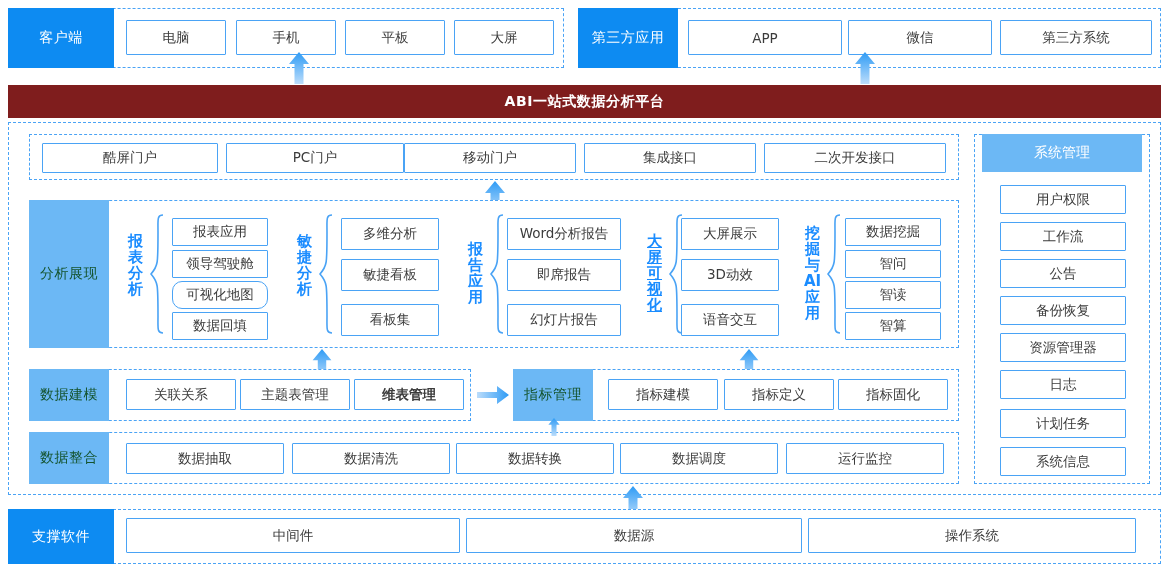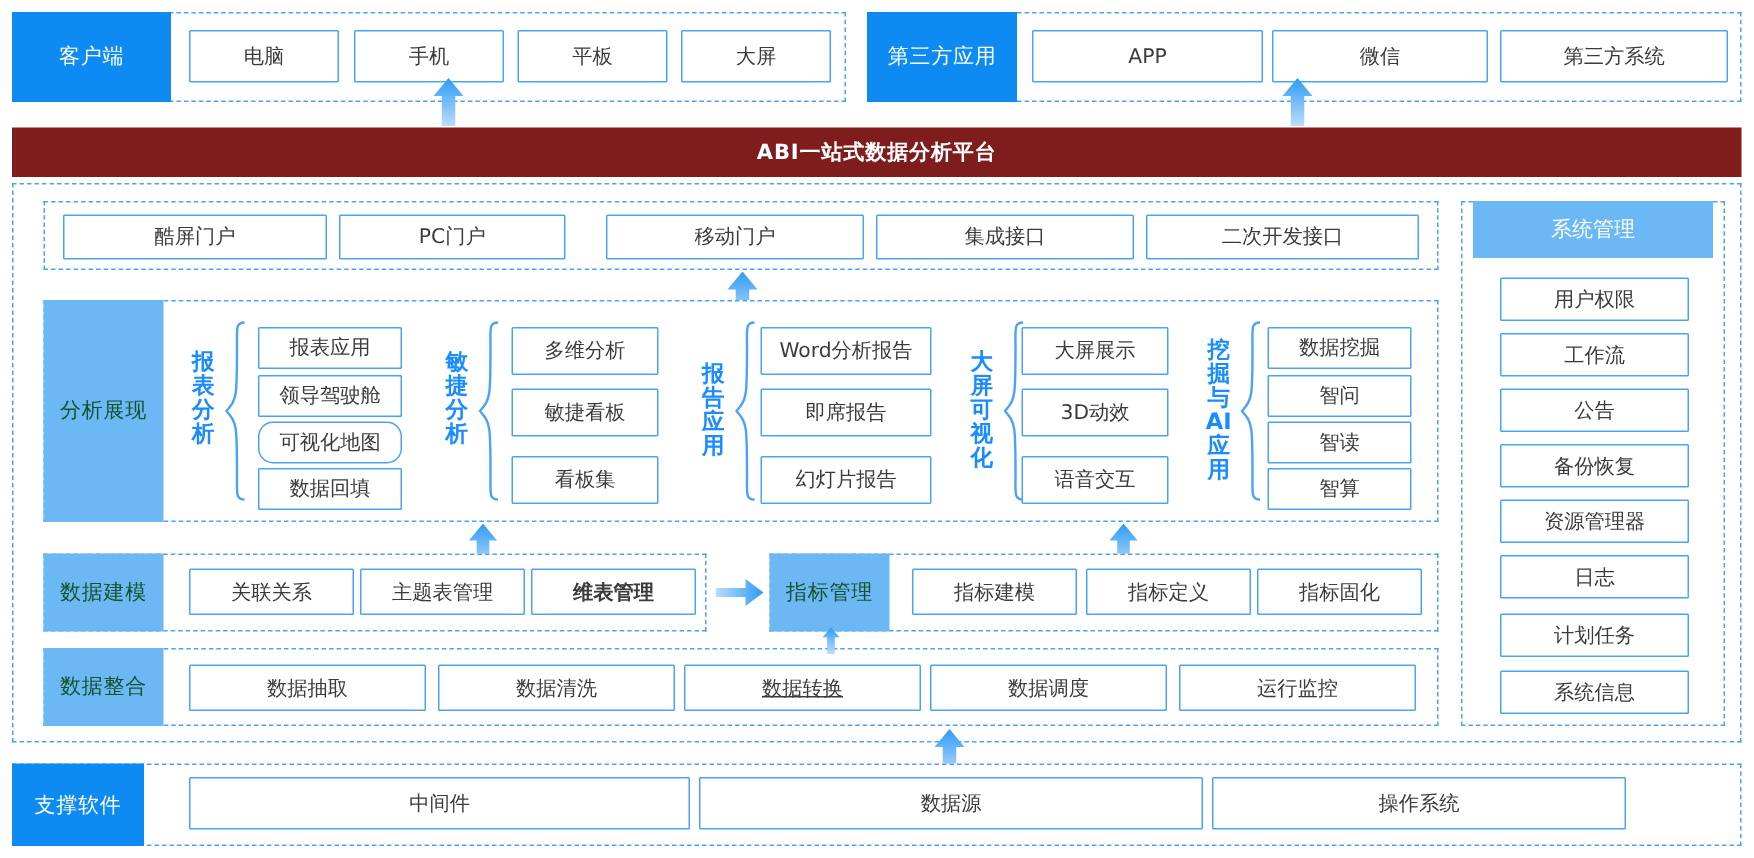--- a/index.html
+++ b/index.html
@@ -122,21 +122,21 @@
 <svg class="uparrow" style="left:854px; top:52px;" width="22" height="32" viewBox="0 0 22 32">
   <path d="M11 0 L21 12 L15.5 12 L15.5 32 L6.5 32 L6.5 12 L1 12 Z" fill="url(#ag1)"></path>
 </svg>
 
 <div class="platform-bar">ABI一站式数据分析平台</div>
 
 <div class="dashed-zone" style="left:8px; top:122px; width:1153px; height:373px; border-color:#4aa3f5;"></div>
 
 <div class="dashed-zone" style="left:29px; top:134px; width:930px; height:46px;"></div>
 <div class="wbox" style="left:42px; top:143px; width:176px; height:30px;">酷屏门户</div>
-<div class="wbox" style="left:226px; top:143px; width:151px; height:30px;">PC门户</div>
+<div class="wbox" style="left:226px; top:143px; width:178px; height:30px;">PC门户</div>
 <div class="wbox" style="left:404px; top:143px; width:172px; height:30px;">移动门户</div>
 <div class="wbox" style="left:584px; top:143px; width:172px; height:30px;">集成接口</div>
 <div class="wbox" style="left:764px; top:143px; width:182px; height:30px;">二次开发接口</div>
 
 <svg class="uparrow" style="left:484px; top:181px;" width="22" height="32" viewBox="0 0 22 32">
   <path d="M11 0 L21 12 L15.5 12 L15.5 32 L6.5 32 L6.5 12 L1 12 Z" fill="url(#ag1)"></path>
 </svg>
 
 <div class="dashed-zone" style="left:29px; top:200px; width:930px; height:148px;"></div>
 <div class="soft-label" style="left:29px; top:200px; width:80px; height:148px;">分析展现</div>
@@ -159,21 +159,21 @@
 <div class="wbox" style="left:341px; top:304px; width:98px; height:32px;">看板集</div>
 
 <div class="vlabel" style="left:466px; top:241px;">报告应用</div>
 <svg class="brace" style="left:490px; top:214px;" width="14" height="120" viewBox="0 0 14 120">
   <path d="M13 1 C7 1 8 5 8 18 C8 50 8 52 1 60 C8 68 8 70 8 102 C8 115 7 119 13 119" fill="none" stroke="#4aa3f5" stroke-width="1.6"></path>
 </svg>
 <div class="wbox" style="left:507px; top:218px; width:114px; height:32px;">Word分析报告</div>
 <div class="wbox" style="left:507px; top:259px; width:114px; height:32px;">即席报告</div>
 <div class="wbox" style="left:507px; top:304px; width:114px; height:32px;">幻灯片报告</div>
 
-<div class="vlabel" style="left:645px; top:233px;">大屏可视化</div>
+<div class="vlabel" style="left:645px; top:233px;text-decoration:underline;">大屏可视化</div>
 <svg class="brace" style="left:669px; top:214px;" width="14" height="120" viewBox="0 0 14 120">
   <path d="M13 1 C7 1 8 5 8 18 C8 50 8 52 1 60 C8 68 8 70 8 102 C8 115 7 119 13 119" fill="none" stroke="#4aa3f5" stroke-width="1.6"></path>
 </svg>
 <div class="wbox" style="left:681px; top:218px; width:98px; height:32px;">大屏展示</div>
 <div class="wbox" style="left:681px; top:259px; width:98px; height:32px;">3D动效</div>
 <div class="wbox" style="left:681px; top:304px; width:98px; height:32px;">语音交互</div>
 
 <div class="vlabel" style="left:803px; top:225px;">挖掘与AI应用</div>
 <svg class="brace" style="left:827px; top:214px;" width="14" height="120" viewBox="0 0 14 120">
   <path d="M13 1 C7 1 8 5 8 18 C8 50 8 52 1 60 C8 68 8 70 8 102 C8 115 7 119 13 119" fill="none" stroke="#4aa3f5" stroke-width="1.6"></path>
@@ -209,21 +209,21 @@
 <div class="dashed-zone" style="left:513px; top:369px; width:446px; height:52px;"></div>
 <div class="soft-label" style="left:513px; top:369px; width:80px; height:52px;">指标管理</div>
 <div class="wbox" style="left:608px; top:379px; width:110px; height:31px;">指标建模</div>
 <div class="wbox" style="left:724px; top:379px; width:110px; height:31px;">指标定义</div>
 <div class="wbox" style="left:838px; top:379px; width:110px; height:31px;">指标固化</div>
 
 <div class="dashed-zone" style="left:29px; top:432px; width:930px; height:52px;"></div>
 <div class="soft-label" style="left:29px; top:432px; width:80px; height:52px;">数据整合</div>
 <div class="wbox" style="left:126px; top:443px; width:158px; height:31px;">数据抽取</div>
 <div class="wbox" style="left:292px; top:443px; width:158px; height:31px;">数据清洗</div>
-<div class="wbox" style="left:456px; top:443px; width:158px; height:31px;text-decoration:underline;">数据转换</div>
+<div class="wbox" style="left:456px; top:443px; width:158px; height:31px;">数据转换</div>
 <div class="wbox" style="left:620px; top:443px; width:158px; height:31px;">数据调度</div>
 <div class="wbox" style="left:786px; top:443px; width:158px; height:31px;">运行监控</div>
 
 <svg class="uparrow" style="left:543px; top:418px;" width="22" height="18" viewBox="0 0 22 32">
   <path d="M11 0 L21 12 L15.5 12 L15.5 32 L6.5 32 L6.5 12 L1 12 Z" fill="url(#ag1)"></path>
 </svg>
 
 <svg class="uparrow" style="left:622px; top:486px;" width="22" height="32" viewBox="0 0 22 32">
   <path d="M11 0 L21 12 L15.5 12 L15.5 32 L6.5 32 L6.5 12 L1 12 Z" fill="url(#ag1)"></path>
 </svg>
@@ -233,16 +233,16 @@
 <div class="wbox" style="left:1000px; top:185px; width:126px; height:29px;">用户权限</div>
 <div class="wbox" style="left:1000px; top:222px; width:126px; height:29px;">工作流</div>
 <div class="wbox" style="left:1000px; top:259px; width:126px; height:29px;">公告</div>
 <div class="wbox" style="left:1000px; top:296px; width:126px; height:29px;">备份恢复</div>
 <div class="wbox" style="left:1000px; top:333px; width:126px; height:29px;">资源管理器</div>
 <div class="wbox" style="left:1000px; top:370px; width:126px; height:29px;font-family:Liberation Serif, serif;">日志</div>
 <div class="wbox" style="left:1000px; top:409px; width:126px; height:29px;">计划任务</div>
 <div class="wbox" style="left:1000px; top:447px; width:126px; height:29px;">系统信息</div>
 
 <div class="dashed-zone" style="left:8px; top:509px; width:1153px; height:55px;"></div>
-<div class="solid-label" style="left:8px; top:509px; width:88px; height:55px;text-align:right;">支撑软件</div>
+<div class="solid-label" style="left:8px; top:509px; width:106px; height:55px;text-align:right;">支撑软件</div>
 <div class="wbox" style="left:126px; top:518px; width:334px; height:35px;">中间件</div>
 <div class="wbox" style="left:466px; top:518px; width:336px; height:35px;">数据源</div>
-<div class="wbox" style="left:808px; top:518px; width:276px; height:35px;">操作系统</div>
+<div class="wbox" style="left:808px; top:518px; width:328px; height:35px;">操作系统</div>
 
 </body></html>

